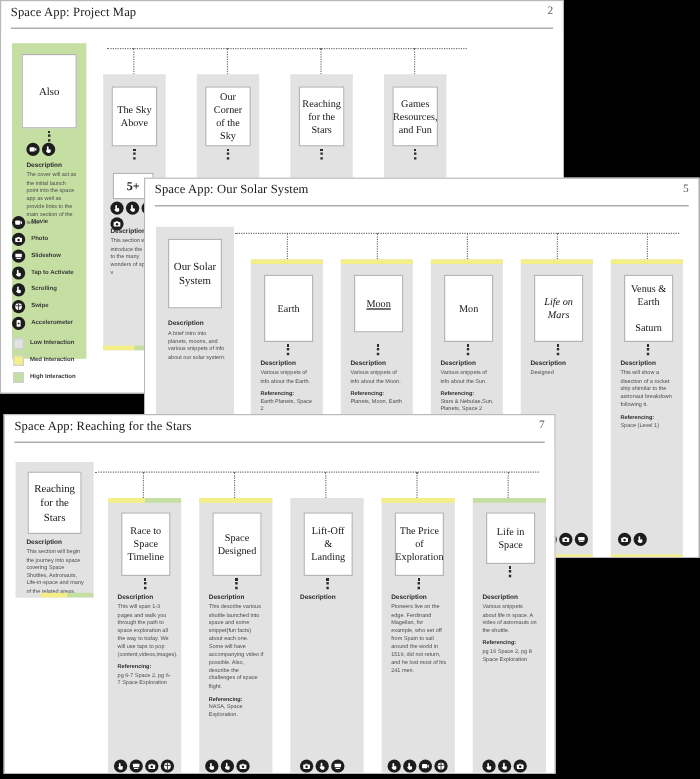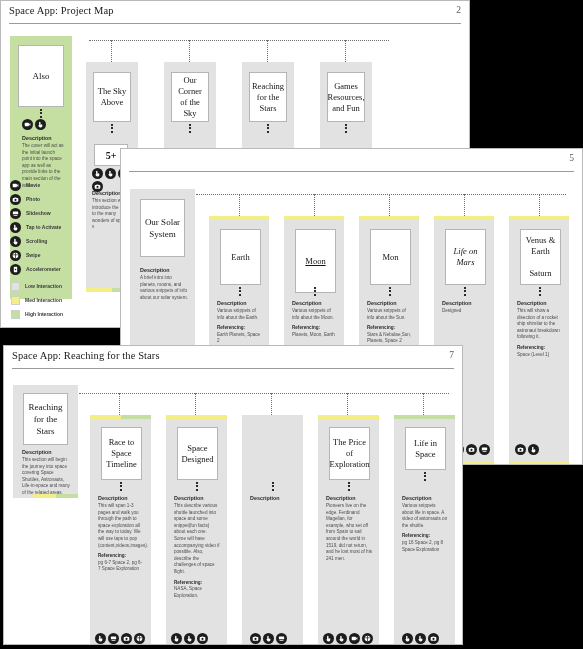--- a/index.html
+++ b/index.html
@@ -308,20 +308,21 @@
       <div class="thumb" style="left:7px; top:10px; width:38px; height:50px;">Games Resources, and Fun</div>
       <div class="vdots" style="left:25px; top:62px;"></div>
     </div>
 
     <div class="thumb" style="left:93px; top:118px; width:34px; height:22px; font-size:10px; font-weight:bold; font-family:'Liberation Serif',serif;">5+</div>
   </div>
 </div>
 
 <div class="window" style="left:120px; top:148px; width:463px; height:317px; z-index:2;">
   <div class="win-head">
+    <div class="win-title">Space App: Our Solar System</div>
     <div class="win-page">5</div>
     <div class="win-rule"></div>
   </div>
   <div class="win-body">
 
     <div class="h-rail" style="left:75px; top:20px; width:370px;"></div>
     <div class="v-drop" style="left:118px; top:20px; height:22px;"></div>
     <div class="v-drop" style="left:193px; top:20px; height:22px;"></div>
     <div class="v-drop" style="left:268px; top:20px; height:22px;"></div>
     <div class="v-drop" style="left:343px; top:20px; height:22px;"></div>
@@ -372,21 +373,21 @@
       </div>
       <div class="col-bar-bottom">
           <span style="width:100%;background:#f3ee86"></span>
         </div>
     </div>
 
     <div class="col" style="left:163px; top:42px; width:60px; height:250px;">
       <div class="col-bar">
           <span style="width:100%;background:#f3ee86"></span>
         </div>
-      <div class="thumb" style="left:11px; top:13px; width:41px; height:64px;text-decoration:underline;">Moon</div>
+      <div class="thumb" style="left:11px; top:13px; width:41px; height:48px;text-decoration:underline;">Moon</div>
       <div class="vdots" style="left:30px; top:71px;"></div>
       <div class="desc" style="left:8px; top:84px; width:50px;">
         <b>Description</b>
         <span>Various snippets of info about the Moon.</span>
         <span class="ref">Referencing:</span>
         <span class="refv">Planets, Moon, Earth</span>
       </div>
       <div class="iconrow" style="left:6px; top:228px; width:50px;">
         <span class="chip">
             <svg width="7" height="7" viewBox="0 0 10 10">
@@ -616,20 +617,21 @@
             </svg>
           </span>
       </div>
 
     </div>
 
     <div class="col" style="left:238px; top:44px; width:61px; height:243px;">
       <div class="col-bar">
           <span style="width:100%;background:#e2e2e2"></span>
         </div>
+      <div class="thumb" style="left:11px; top:12px; width:41px; height:53px;">Lift-Off &amp; Landing</div>
       <div class="vdots" style="left:30px; top:67px;"></div>
       <div class="desc" style="left:8px; top:80px; width:50px;">
         <b>Description</b>
         <span></span>
       </div>
       <div class="iconrow" style="left:8px; top:218px; width:50px;">
         <span class="chip">
             <svg width="7" height="7" viewBox="0 0 10 10">
               <rect x="1" y="3" width="8" height="5.2" rx="1" fill="#fff"></rect>
               <rect x="3.4" y="2" width="3" height="1.4" rx=".4" fill="#fff"></rect>

